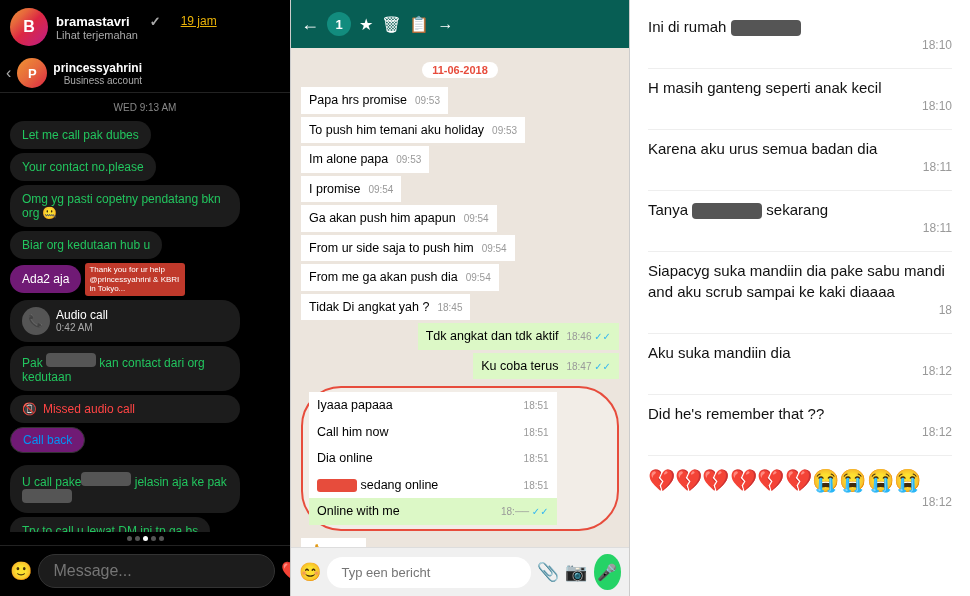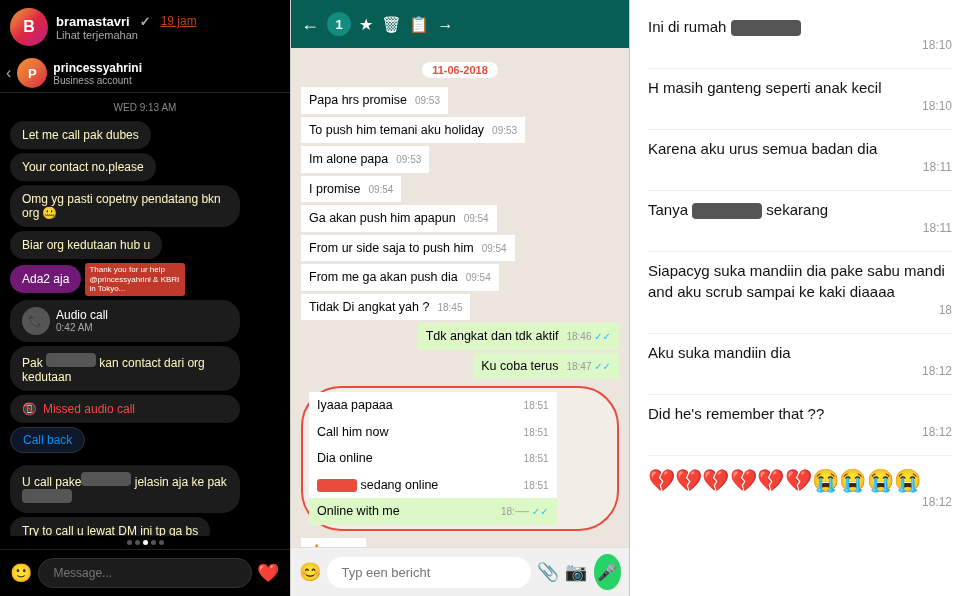--- a/index.html
+++ b/index.html
@@ -44,21 +44,21 @@
       flex-shrink: 0;
     }
     .story-info {
       flex: 1;
     }
     .story-name {
       font-size: 13px;
       font-weight: bold;
       display: flex;
       align-items: center;
-      gap: 10px;
+      gap: 20px;
     }
     .story-meta {
       font-size: 11px;
       color: #aaa;
     }
 
     .dm-area {
       flex: 1;
       overflow-y: auto;
       padding: 5px 10px;
@@ -72,21 +72,21 @@
       font-size: 10px;
       color: #888;
       margin: 4px 0;
     }
 
     .dm-bubble {
       background: #1c1c1c;
       border-radius: 18px;
       padding: 7px 12px;
       font-size: 12px;
-      color: #fef9c3;
+      color: #22c55e;
       max-width: 85%;
       align-self: flex-start;
     }
 
     .dm-audio {
       background: #1c1c1c;
       border-radius: 18px;
       padding: 7px 12px;
       font-size: 12px;
       color: #fff;
@@ -113,21 +113,21 @@
       padding: 7px 12px;
       font-size: 12px;
       color: #ff4444;
       display: flex;
       align-items: center;
       gap: 6px;
       max-width: 85%;
     }
 
     .call-back-btn {
-      background: #0f172a;
+      background: #701a75;
       border-radius: 18px;
       padding: 5px 12px;
       font-size: 12px;
       color: #0095f6;
       align-self: flex-start;
       border: 1px solid #333;
     }
 
     .ada-bubble-row {
       display: flex;
@@ -160,21 +160,21 @@
       border-top: 1px solid #222;
       gap: 6px;
     }
     .dm-input {
       flex: 1;
       background: #1c1c1c;
       border: 1px solid #333;
       border-radius: 20px;
       padding: 7px 14px;
       color: #fff;
-      font-size: 12px;
+      font-size: 16px;
     }
 
     .dots-indicator {
       display: flex;
       justify-content: center;
       gap: 3px;
       padding: 4px 0;
     }
     .dot {
       width: 5px; height: 5px;
@@ -386,32 +386,32 @@
 <body>
 
 <div class="left-panel">
 
   <div class="story-header">
     <div class="story-avatar">B</div>
     <div class="story-info">
       <div class="story-name">
         <span>bramastavri</span>
         <span style="color:#aaa;">✓</span>
-        <span style="font-weight:normal;color:#c2410c;font-size:12px;text-decoration:underline;">19 jam</span>
+        <span style="font-weight:normal;color:#eab308;font-size:12px;text-decoration:underline;">19 jam</span>
       </div>
       <div class="story-meta">Lihat terjemahan</div>
     </div>
   </div>
 
   <div style="display:flex;align-items:center;gap:6px;padding:4px 10px 4px 6px;border-bottom:1px solid #222;">
     <span style="font-size:16px;color:#aaa;">‹</span>
     <div style="width:30px;height:30px;border-radius:50%;background:linear-gradient(135deg,#f09433,#e6683c,#dc2743);display:flex;align-items:center;justify-content:center;color:#fff;font-size:13px;font-weight:bold;">P</div>
     <div>
       <div style="font-size:12px;color:#fff;font-weight:bold;">princessyahrini</div>
-      <div style="font-size:10px;color:#aaa;">Business account</div>
+      <div style="font-size:10px;color:#aaa;text-align:right;">Business account</div>
     </div>
   </div>
 
   <div class="dm-area">
     <div class="dm-label">WED 9:13 AM</div>
 
     <div class="dm-bubble">Let me call pak dubes</div>
     <div class="dm-bubble">Your contact no.please</div>
     <div class="dm-bubble">Omg yg pasti copetny pendatang bkn org 🤐</div>
     <div class="dm-bubble">Biar org kedutaan hub u</div>

